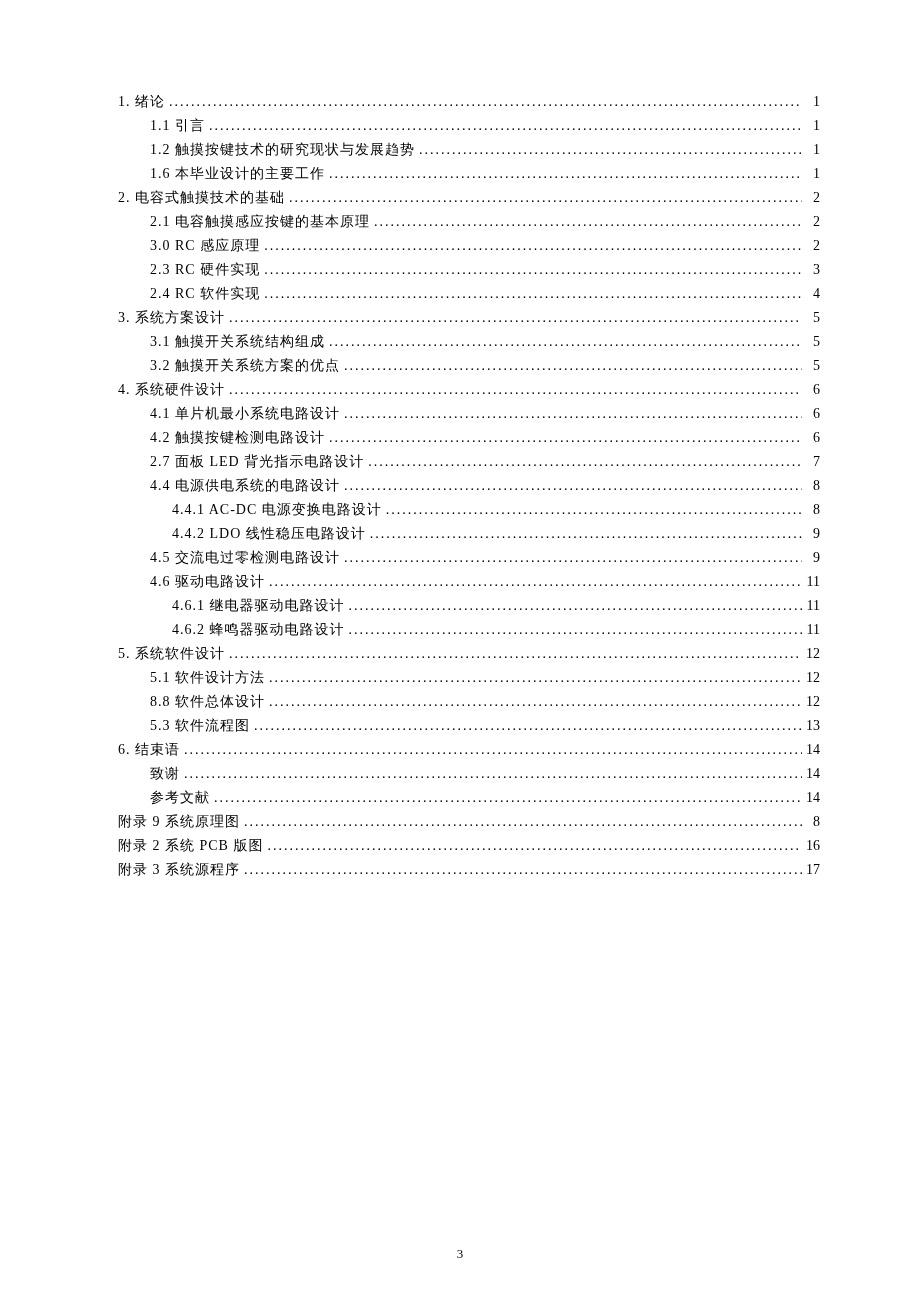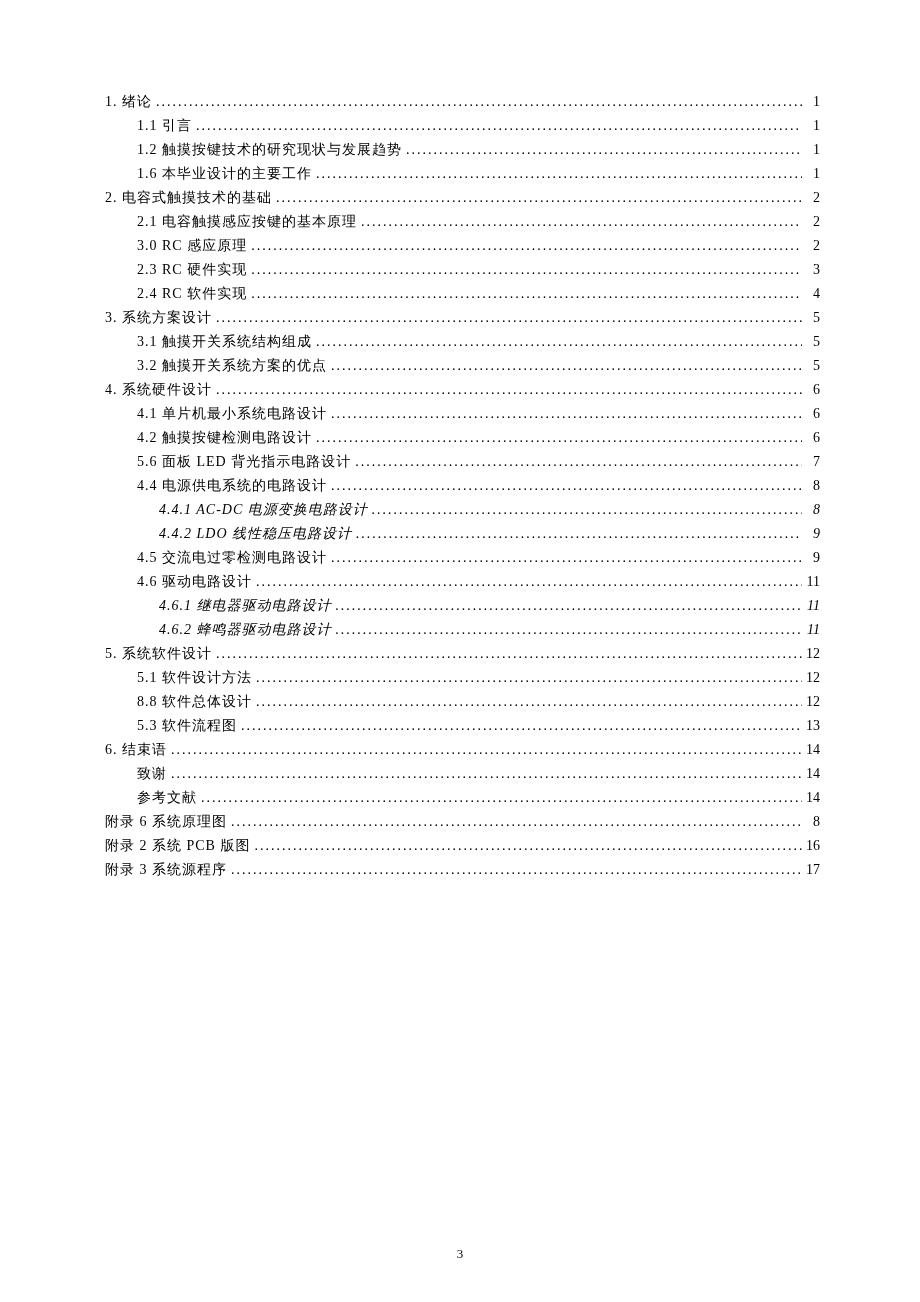--- a/index.html
+++ b/index.html
@@ -21,39 +21,40 @@
   .toc-line {
     display: flex;
     align-items: baseline;
     white-space: nowrap;
     line-height: 24px;
     font-size: 14px;
   }
   .toc-label {
     flex: 0 0 auto;
     letter-spacing: 1px;
+    margin-left: 13px;
   }
   .toc-dots {
     flex: 1 1 auto;
     overflow: hidden;
     letter-spacing: 2px;
     color: #000;
     padding: 0 4px;
   }
   .toc-dots::before {
     content: "......................................................................................................................................................................................................";
   }
   .toc-page {
     flex: 0 0 auto;
     text-align: right;
     min-width: 18px;
   }
   .indent-0 { padding-left: 0px; }
   .indent-1 { padding-left: 32px; }
-  .indent-2 { padding-left: 54px; font-style: italic; }
+  .indent-2 { padding-left: 54px; }
   .page-number {
     position: absolute;
     bottom: 40px;
     left: 0;
     width: 920px;
     text-align: center;
     font-size: 13px;
   }
 </style>
 </head>
@@ -130,21 +131,21 @@
         <span class="toc-label">4.1 单片机最小系统电路设计</span>
         <span class="toc-dots"></span>
         <span class="toc-page">6</span>
       </div>
       <div class="toc-line indent-1">
         <span class="toc-label">4.2 触摸按键检测电路设计</span>
         <span class="toc-dots"></span>
         <span class="toc-page">6</span>
       </div>
       <div class="toc-line indent-1">
-        <span class="toc-label">5.6 面板 LED 背光指示电路设计</span>
+        <span class="toc-label">2.7 面板 LED 背光指示电路设计</span>
         <span class="toc-dots"></span>
         <span class="toc-page">7</span>
       </div>
       <div class="toc-line indent-1">
         <span class="toc-label">4.4 电源供电系统的电路设计</span>
         <span class="toc-dots"></span>
         <span class="toc-page">8</span>
       </div>
       <div class="toc-line indent-2">
         <span class="toc-label">4.4.1 AC-DC 电源变换电路设计</span>
@@ -205,21 +206,21 @@
         <span class="toc-label">致谢</span>
         <span class="toc-dots"></span>
         <span class="toc-page">14</span>
       </div>
       <div class="toc-line indent-1">
         <span class="toc-label">参考文献</span>
         <span class="toc-dots"></span>
         <span class="toc-page">14</span>
       </div>
       <div class="toc-line indent-0">
-        <span class="toc-label">附录 6 系统原理图</span>
+        <span class="toc-label">附录 9 系统原理图</span>
         <span class="toc-dots"></span>
         <span class="toc-page">8</span>
       </div>
       <div class="toc-line indent-0">
         <span class="toc-label">附录 2 系统 PCB 版图</span>
         <span class="toc-dots"></span>
         <span class="toc-page">16</span>
       </div>
       <div class="toc-line indent-0">
         <span class="toc-label">附录 3 系统源程序</span>

